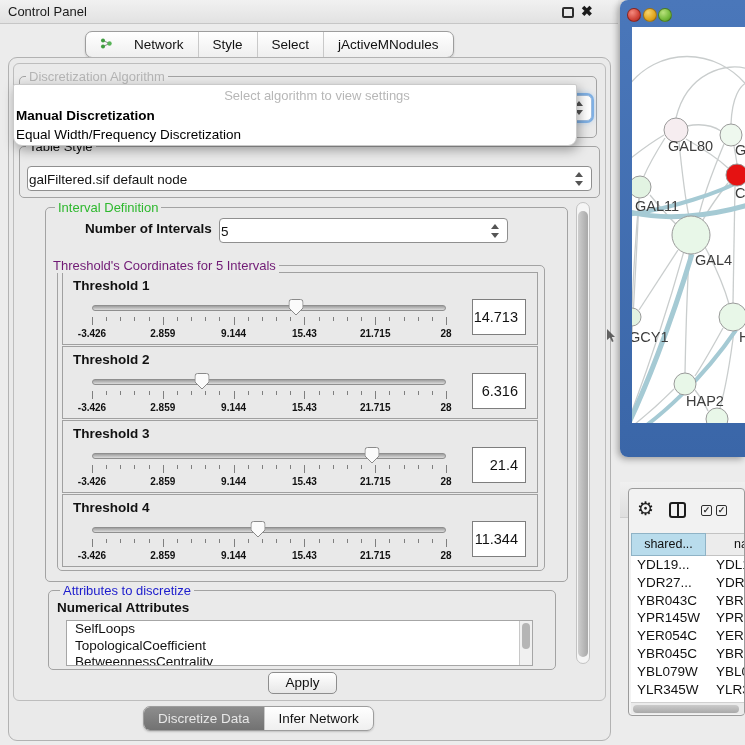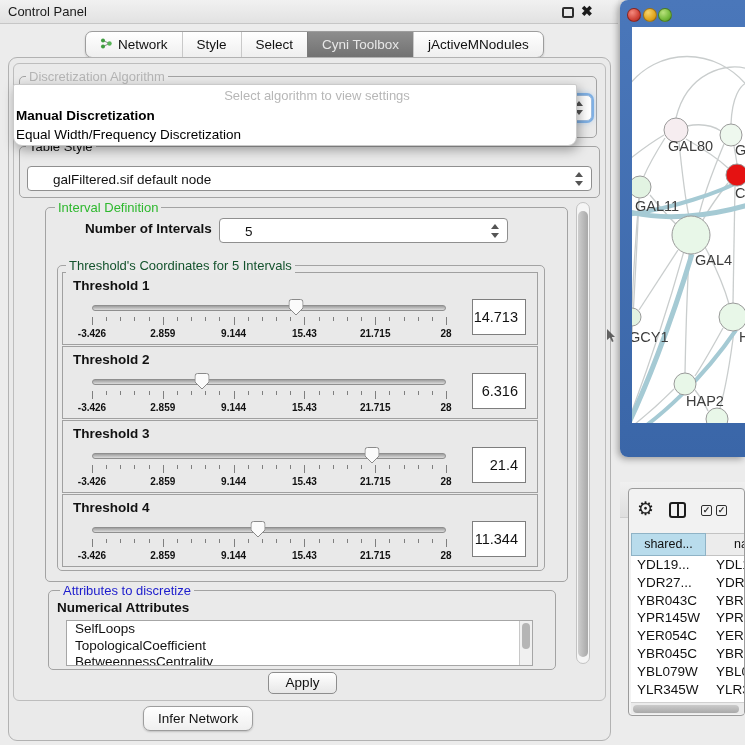--- a/index.html
+++ b/index.html
@@ -13,38 +13,38 @@
 .cp-title { position:absolute; left:8px; top:4px; font-size:13px; color:#1a1a1a; }
 .float-icon { position:absolute; left:562px; top:7px; width:12px; height:11px;
   border:2px solid #2d2d2d; border-radius:2px; }
 .close-icon { position:absolute; left:581px; top:3px; font-size:14px; font-weight:bold; color:#1b1b1b; }
 
 
 .tabbar { position:absolute; display:flex; border:1px solid #9d9d9d; border-radius:7px;
   overflow:hidden; background:linear-gradient(#ffffff,#efefef); box-shadow:0 1px 2px rgba(0,0,0,.18); }
 .top-tabs { left:85px; top:31px; height:27px; }
 .bottom-tabs { left:143px; top:706px; height:25px; }
-.tab { display:flex; align-items:center; gap:5px; padding:0 14px; font-size:13.5px;
+.tab { display:flex; align-items:center; gap:21px; padding:0 14px; font-size:13.5px;
   color:#111; white-space:nowrap; }
 .tab + .tab { border-left:1px solid #c9c9c9; }
 .tab.selected { background:linear-gradient(#8d8d8d,#727272); color:#e7e7e7; border-left-color:#7b7b7b; }
 
 
 .outer-pane { position:absolute; left:8px; top:57px; width:603px; height:684px;
   border:1px solid #b2b2b2; border-radius:9px; background:#eaeaea; }
 .inner-pane { position:absolute; left:13px; top:63px; width:593px; height:638px;
   border:1px solid #bdbdbd; border-radius:6px; background:#eaeaea; }
 
 
 .group { position:absolute; border:1px solid #a3a3a3; border-radius:5px; }
 .group-title { position:absolute; font-size:13px; background:#eaeaea; padding:0 3px; white-space:nowrap; z-index:2; }
 
 
 .combo { position:absolute; background:#fff; border:1px solid #8f8f8f; border-radius:4px; }
-.combo .val { position:absolute; left:25px; top:50%; transform:translateY(-50%); font-size:13.5px;text-align:right; }
+.combo .val { position:absolute; left:1px; top:50%; transform:translateY(-50%); font-size:13.5px;text-align:right; }
 .stepper { position:absolute; right:7px; top:50%; transform:translateY(-50%); width:9px; height:14px; }
 .stepper::before { content:""; position:absolute; top:0; left:0;
   border-left:4.5px solid transparent; border-right:4.5px solid transparent; border-bottom:5px solid #555; }
 .stepper::after { content:""; position:absolute; bottom:0; left:0;
   border-left:4.5px solid transparent; border-right:4.5px solid transparent; border-top:5px solid #555; }
 .focus-combo { left:26px; top:95px; width:566px; height:26px; border-radius:5px;
   border:1px solid #9cbce0; box-shadow:0 0 0 2px #7fb0e4, 0 0 7px #8ab8e8; z-index:5; }
 
 
 .popup { position:absolute; left:13px; top:84px; width:564px; height:62px; background:#fff;
@@ -145,23 +145,20 @@
             <circle cx="9.5" cy="6.5" r="2.2" fill="#57b357"></circle>
           </svg></span>
         <span>Network</span>
       </div>
       <div class="tab">
         <span>Style</span>
       </div>
       <div class="tab">
         <span>Select</span>
       </div>
-      <div class="tab selected">
-        <span>Cyni Toolbox</span>
-      </div>
       <div class="tab">
         <span>jActiveMNodules</span>
       </div>
     </div>
 
   <div class="outer-pane"></div>
   <div class="inner-pane"></div>
 
   <div class="group" style="left:19px; top:76px; width:578px; height:62px;"></div>
   <span class="group-title" style="left:26px; top:69px; color:#b5b5b5;">Discretization Algorithm</span>
@@ -188,21 +185,21 @@
 
   <div class="group" style="left:45px; top:207px; width:523px; height:375px;"></div>
   <span class="group-title" style="left:55px; top:200px; color:#2eb82e;">Interval Definition</span>
   <span style="position:absolute; left:85px; top:221px; font-weight:bold; font-size:13.5px;">Number of Intervals</span>
   <div class="combo" style="left:219px; top:218px; width:289px; height:25px;">
     <span class="val">5</span>
     <span class="stepper"></span>
   </div>
 
   <div class="group" style="left:57px; top:265px; width:488px; height:306px;"></div>
-  <span class="group-title" style="left:66px; top:258px; color:#14532d;">Threshold's Coordinates for 5 Intervals</span>
+  <span class="group-title" style="left:50px; top:258px; color:#701a75;">Threshold's Coordinates for 5 Intervals</span>
   <div id="sliderPanels">
       <div class="th-panel" style="top: 272px;">
         <div class="th-label">Threshold 1</div>
         <div class="th-zone">
           <div class="th-track"></div>
           <div class="th-handle" style="left: 57.7197%;"><svg width="15" height="17" viewBox="0 0 15 17">
               <path d="M3 0.5 H12 Q14.5 0.5 14.5 3 V9 L7.5 16 L0.5 9 V3 Q0.5 0.5 3 0.5 Z" fill="#fbfbfb" stroke="#8a8a8a" stroke-width="1"></path>
             </svg></div>
           <div class="th-ticks">
             <div class="tick" style="left: 0%; height: 8px;"></div>
@@ -391,20 +388,23 @@
       <div class="attr-item">TopologicalCoefficient</div>
       <div class="attr-item">BetweennessCentrality</div>
       <div class="attr-scroll">
         <div class="attr-thumb"></div>
       </div>
     </div>
 
   <div class="apply-btn">Apply</div>
 
   <div class="tabbar bottom-tabs" id="bottomTabs">
+      <div class="tab selected">
+        <span>Discretize Data</span>
+      </div>
       <div class="tab">
         <span>Infer Network</span>
       </div>
     </div>
 
   <div class="net-window">
     <div id="trafficLights">
         <div class="traffic tl-close"></div>
         <div class="traffic tl-min"></div>
         <div class="traffic tl-zoom"></div>

